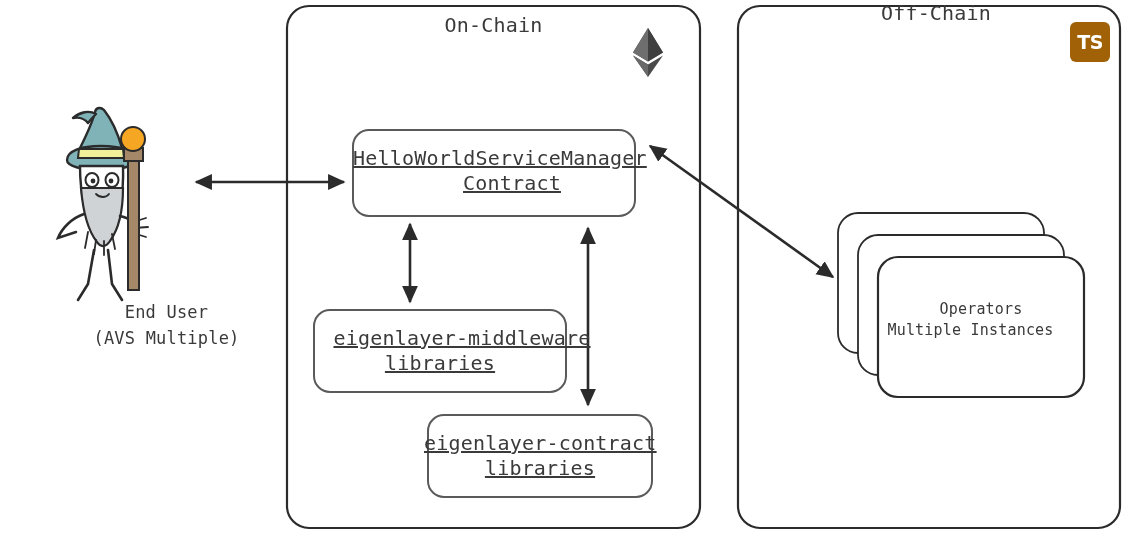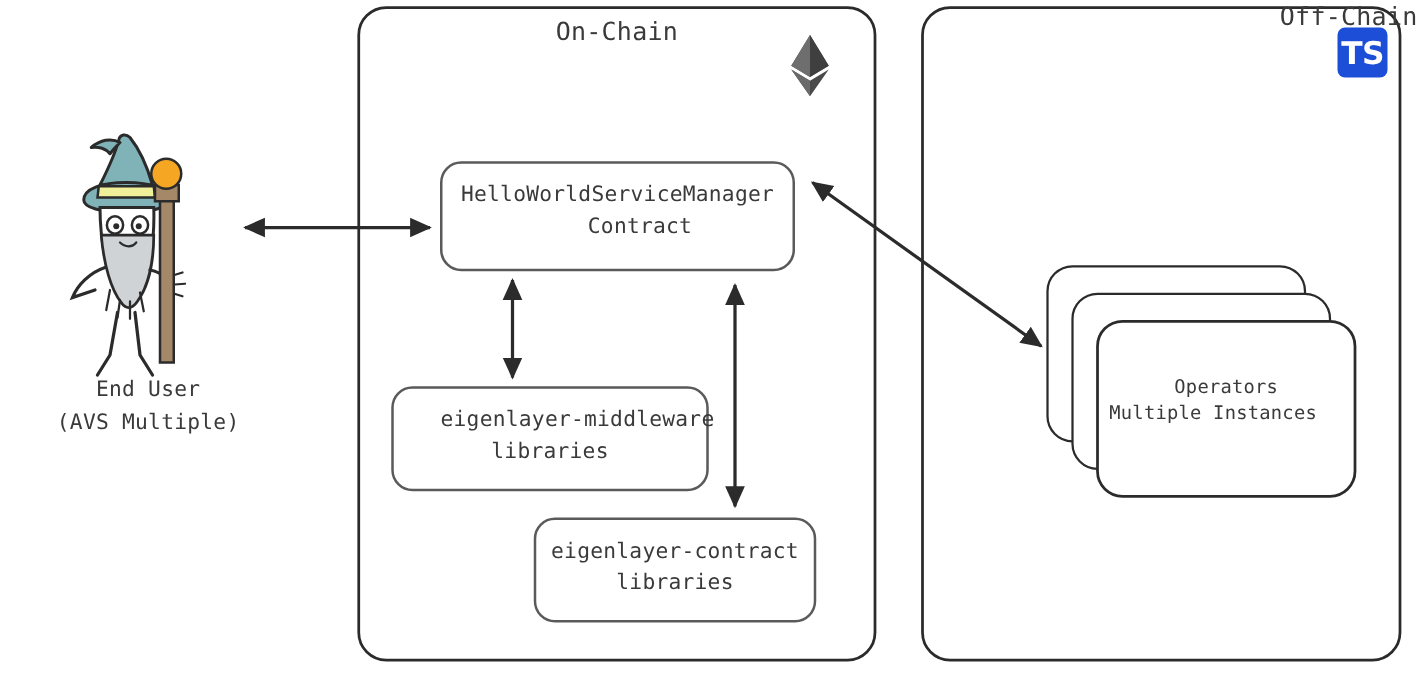--- a/index.html
+++ b/index.html
@@ -27,40 +27,42 @@
     text-align: center;
     white-space: pre;
     color: #3a3a3a;
     line-height: 1.32;
     letter-spacing: 0.2px;
   }
   .panel-title {
     font-size: 20px;
   }
   .box-label {
-    font-size: 17px;
+    font-size: 20px;
+    text-decoration: underline;
   }
   .node-label {
     font-size: 15px;
   }
   .user-label {
     font-size: 17px;
+    margin-left: 48px;
   }
   .ts-logo {
     position: absolute;
     left: 1070px;
     top: 22px;
     width: 40px;
     height: 40px;
     border-radius: 6px;
-    background: #1d4ed8;
+    background: #a16207;
     color: #ffffff;
     font-family: "DejaVu Sans", "Liberation Sans", sans-serif;
     font-weight: bold;
-    font-size: 25px;
+    font-size: 19px;
     display: flex;
     align-items: center;
     justify-content: center;
     letter-spacing: -0.5px;
   }
 </style>
 </head>
 <body>
 
 <svg id="canvas" viewBox="0 0 1142 540">
@@ -132,21 +134,21 @@
 
   <line x1="410" y1="224" x2="410" y2="302" stroke="#2b2b2b" stroke-width="2.6" marker-start="url(#arrowStart)" marker-end="url(#arrowEnd)"></line>
 
   <line x1="588" y1="228" x2="588" y2="405" stroke="#2b2b2b" stroke-width="2.6" marker-start="url(#arrowStart)" marker-end="url(#arrowEnd)"></line>
 
   <line x1="650" y1="146" x2="833" y2="277" stroke="#2b2b2b" stroke-width="2.6" marker-start="url(#arrowStart)" marker-end="url(#arrowEnd)"></line>
 </svg>
 
 <div class="txt panel-title" style="left:287px; top:12px; width:413px;">On-Chain</div>
 
-<div class="txt panel-title" style="left:738px; top:0; width:396px;text-align:right;">Off-Chain</div>
+<div class="txt panel-title" style="left:738px; top:0; width:396px;">Off-Chain</div>
 
 <div class="ts-logo">TS</div>
 
 <div class="txt box-label" style="left:353px; top:145px; width:282px;">HelloWorldServiceManager</div>
 <div class="txt box-label" style="left:353px; top:170px; width:318px;">Contract</div>
 
 <div class="txt box-label" style="left:314px; top:325px; width:296px;">eigenlayer-middleware</div>
 <div class="txt box-label" style="left:314px; top:350px; width:252px;">libraries</div>
 
 <div class="txt box-label" style="left:424px; top:430px; width:232px;">eigenlayer-contract</div>

